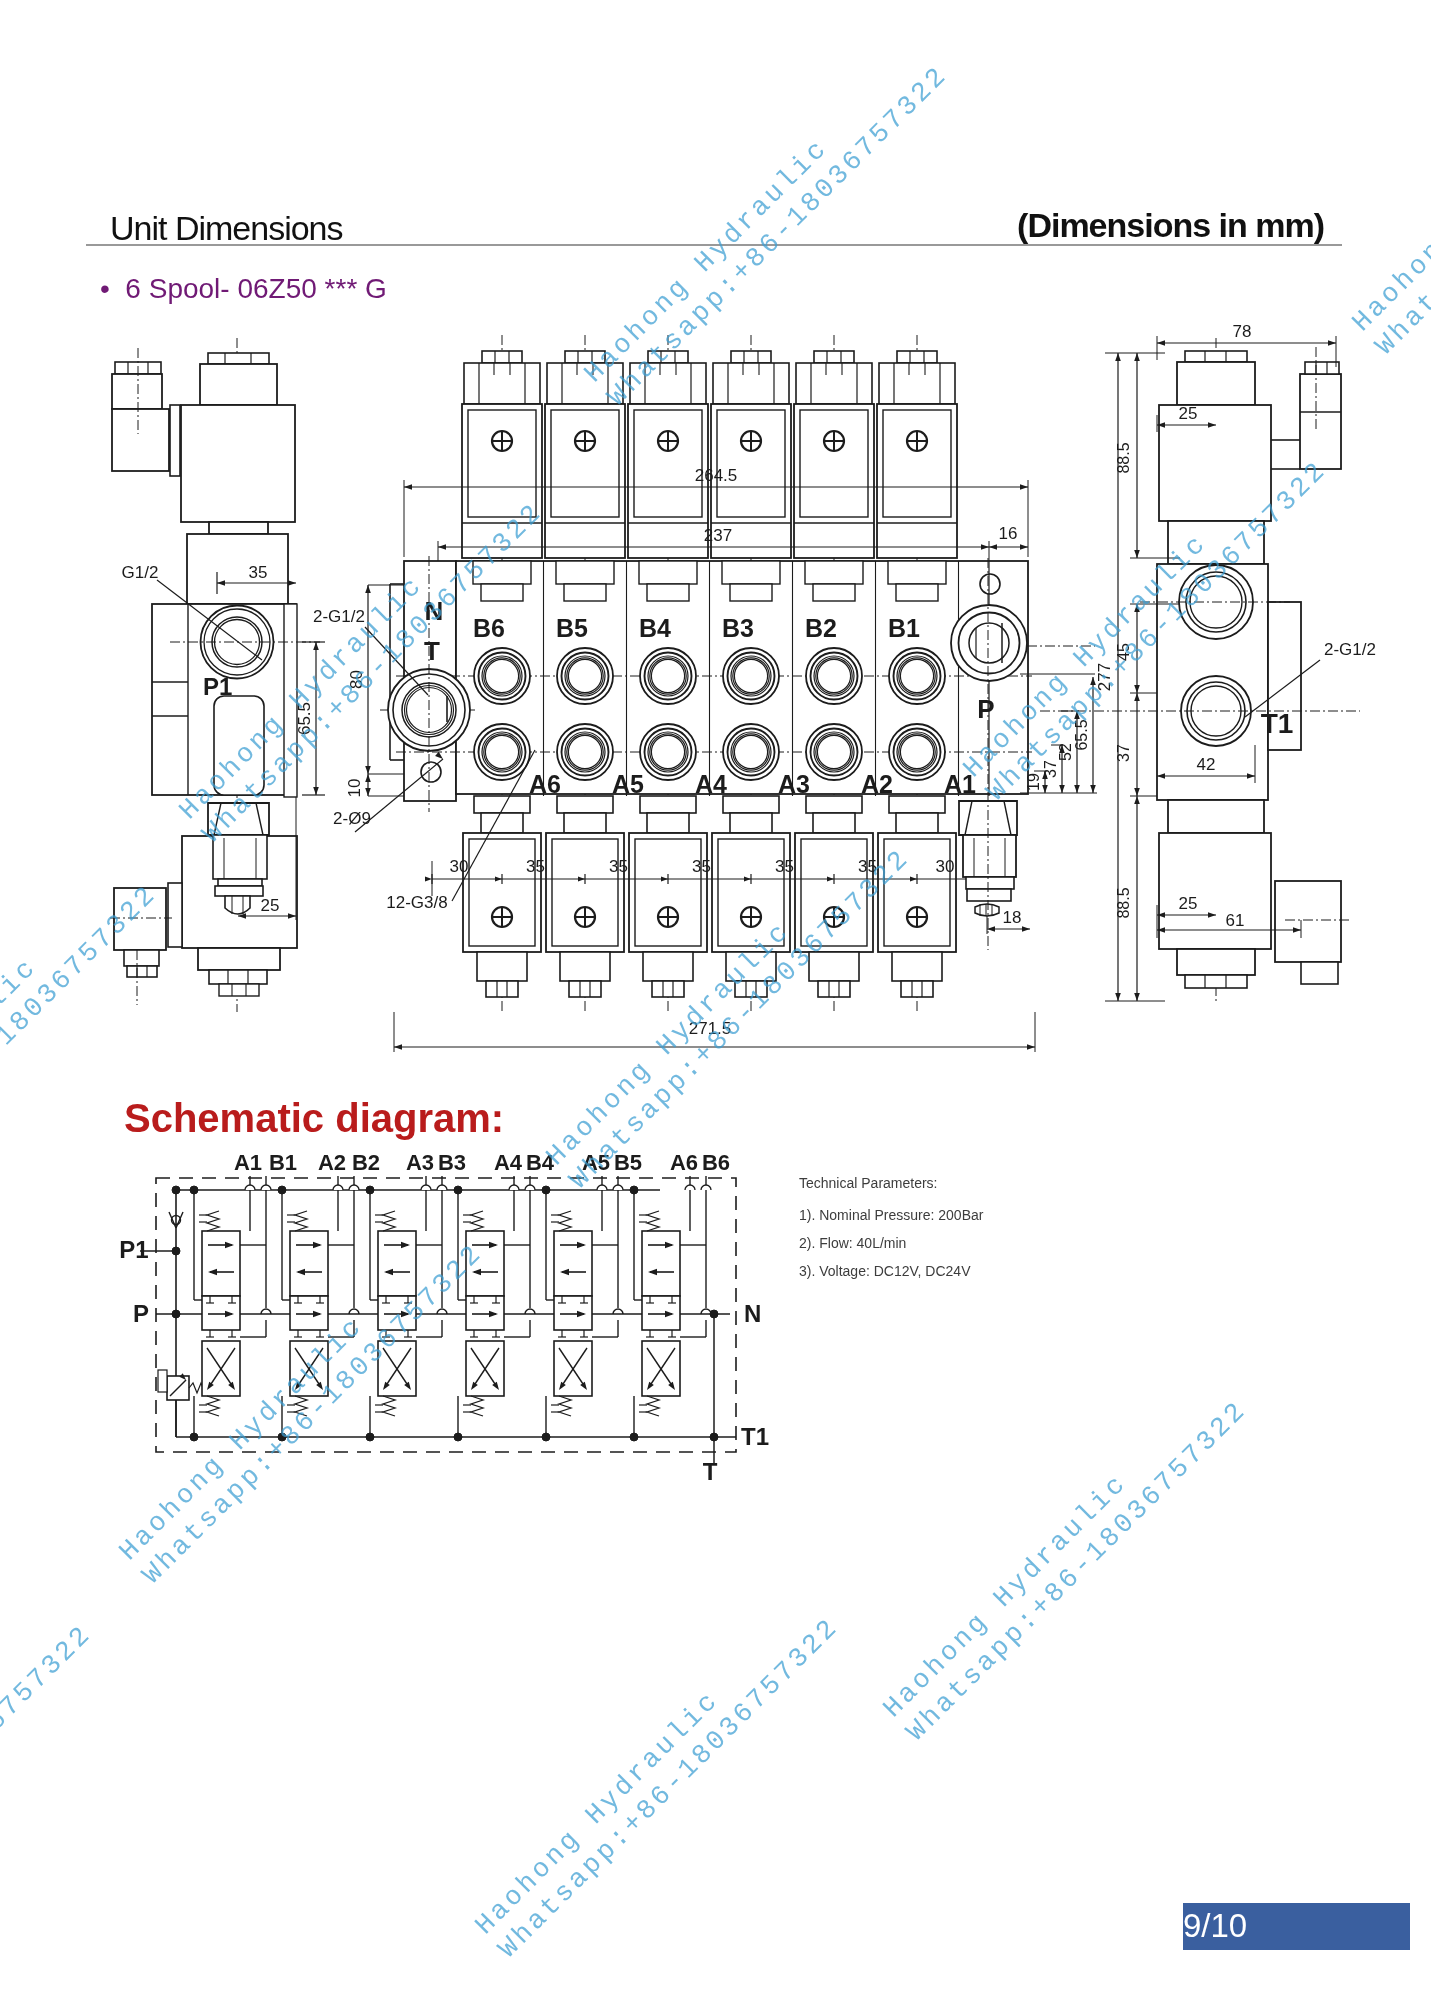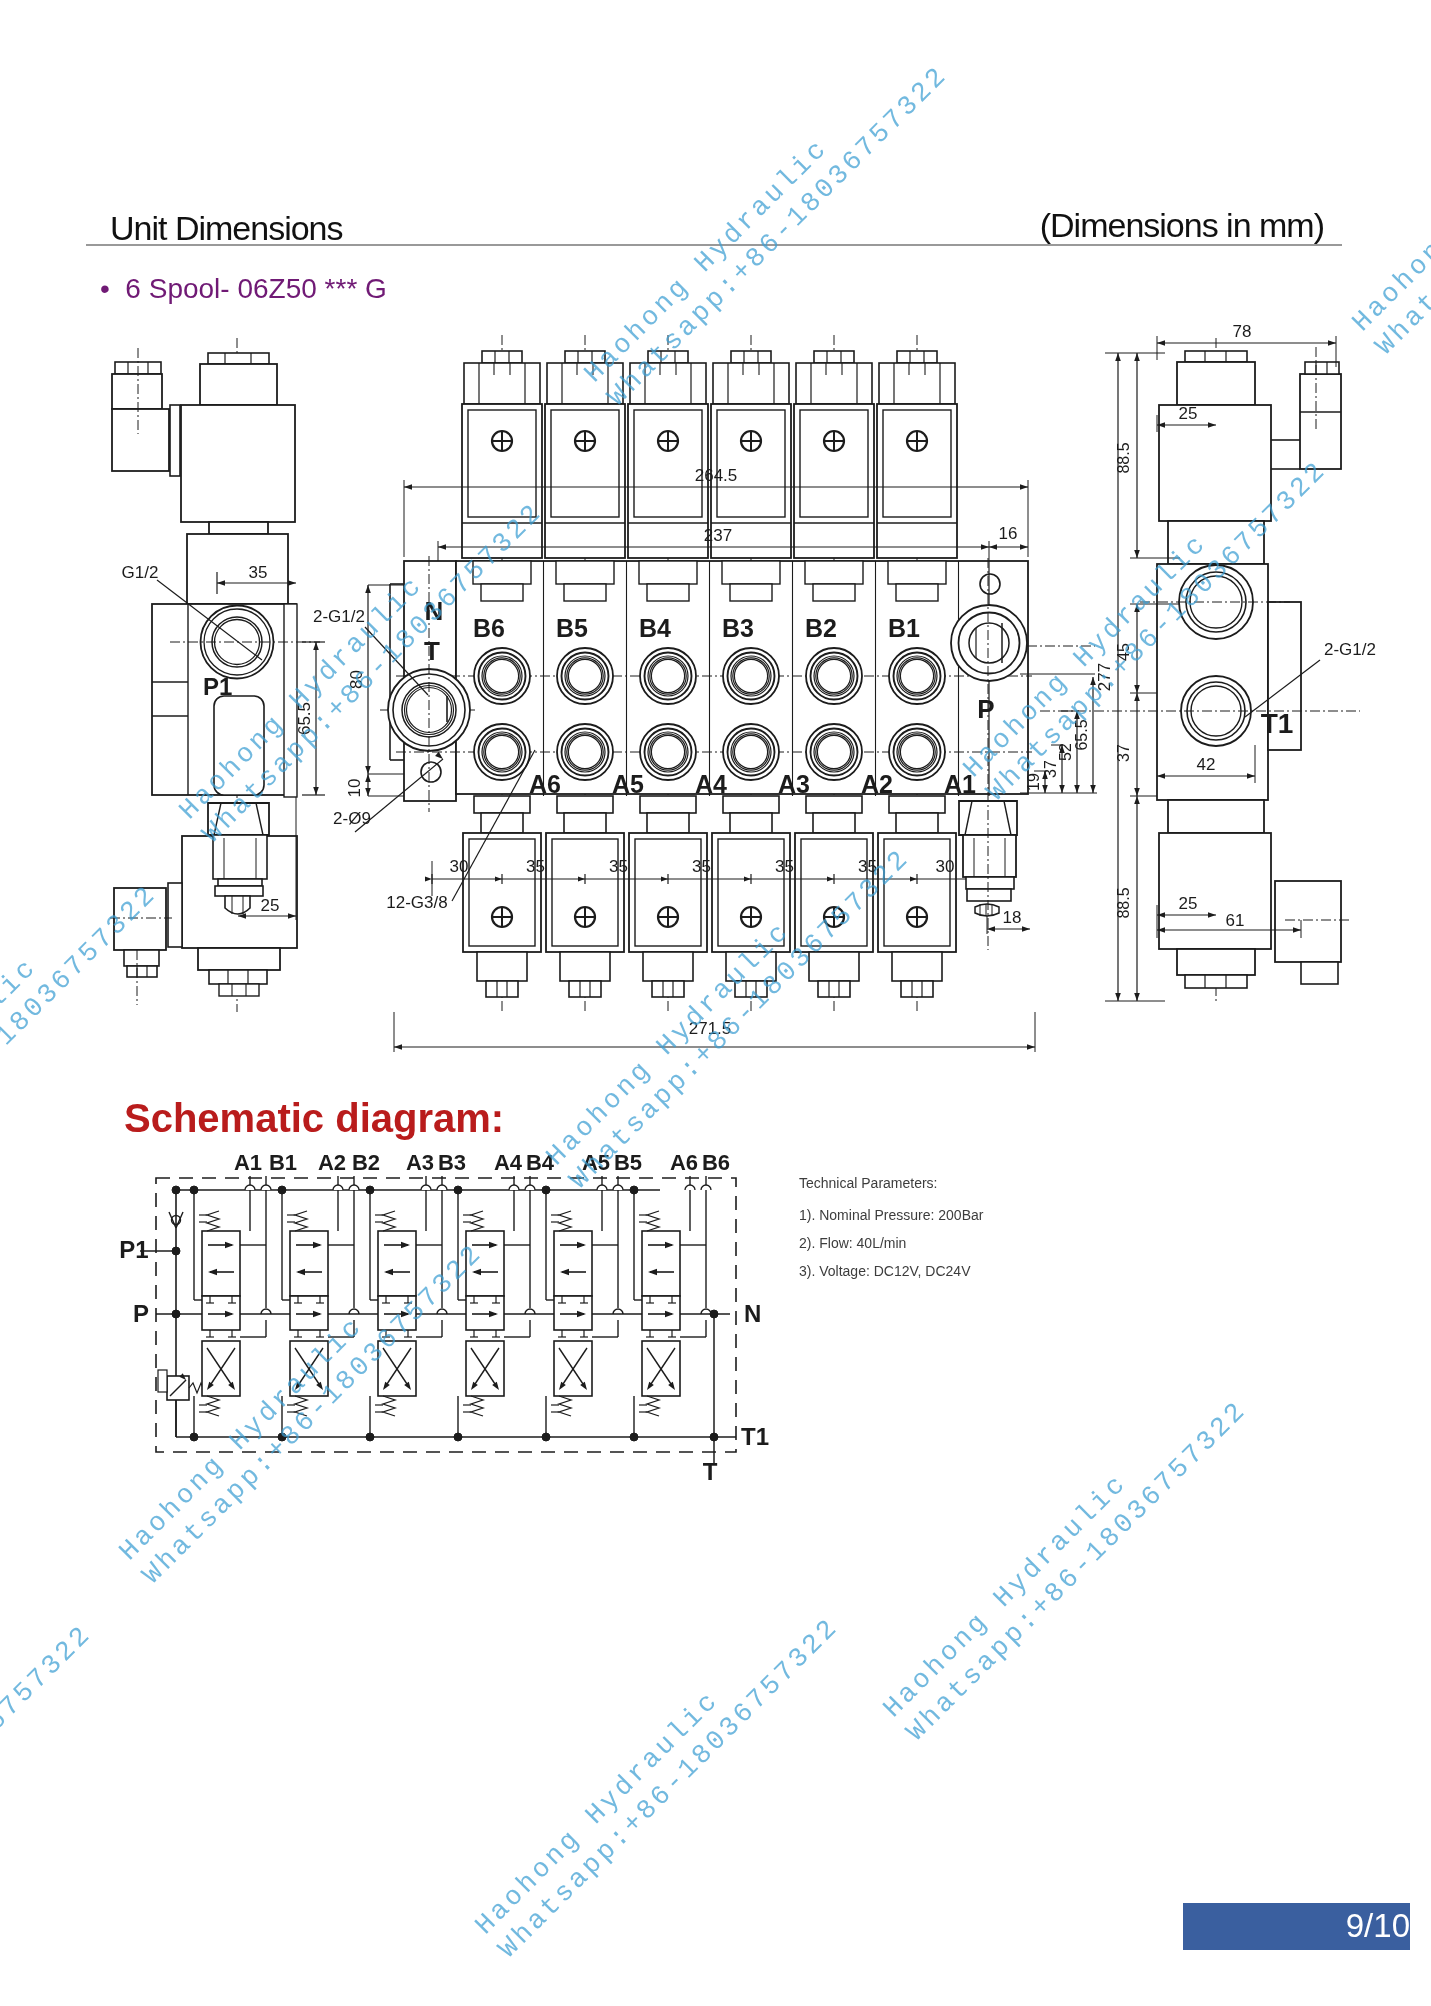--- a/index.html
+++ b/index.html
@@ -1,23 +1,23 @@
 <!DOCTYPE html>
 <html><head><meta charset="utf-8"><style>
 html,body{margin:0;padding:0}
 .page{position:relative;width:1431px;height:2006px;background:#fff;font-family:"Liberation Sans",sans-serif;overflow:hidden}
 .wm{position:absolute;transform:rotate(-45deg);transform-origin:0 0;font-family:"Liberation Mono",monospace;font-size:27px;letter-spacing:3.3px;line-height:33px;color:rgba(60,158,210,0.72);white-space:nowrap;z-index:5}
 .h1{position:absolute;left:110px;top:209px;font-size:34px;font-weight:normal;color:#111;letter-spacing:-1px}
-.h1r{position:absolute;right:107px;top:206px;font-size:34px;font-weight:normal;color:#111;letter-spacing:-1px}
+.h1r{position:absolute;right:107px;top:206px;font-size:34px;font-weight:bold;color:#111;letter-spacing:-1px}
 .rule{position:absolute;left:86px;top:244px;width:1256px;height:2px;background:#999}
 .bullet{position:absolute;left:100px;top:273px;font-size:28px;color:#701a75}
 .schem{position:absolute;left:124px;top:1096px;font-size:40px;font-weight:bold;color:#b91c1c}
 .tp{position:absolute;left:799px;top:1169px;font-size:14px;color:#3d3d3d;line-height:28px}
 .tp .first{margin-bottom:4px}
-.pagenum{position:absolute;left:1183px;top:1903px;width:227px;height:47px;background:#3a5f9f;color:#fff;font-size:33px;text-align:right;line-height:46px}
+.pagenum{position:absolute;left:1183px;top:1903px;width:227px;height:47px;background:#3a5f9f;color:#fff;font-size:33px;text-align:left;line-height:46px}
 </style></head>
 <body>
 <div class="page">
 <div class="h1">Unit Dimensions</div>
 <div class="h1r">(Dimensions in mm)</div>
 <div class="rule"></div>
 <div class="bullet">•&nbsp; 6 Spool- 06Z50 *** G</div>
 <div class="schem">Schematic diagram:</div>
 <div class="tp"><div class="first">Technical Parameters:</div>
 1). Nominal Pressure: 200Bar<br>

